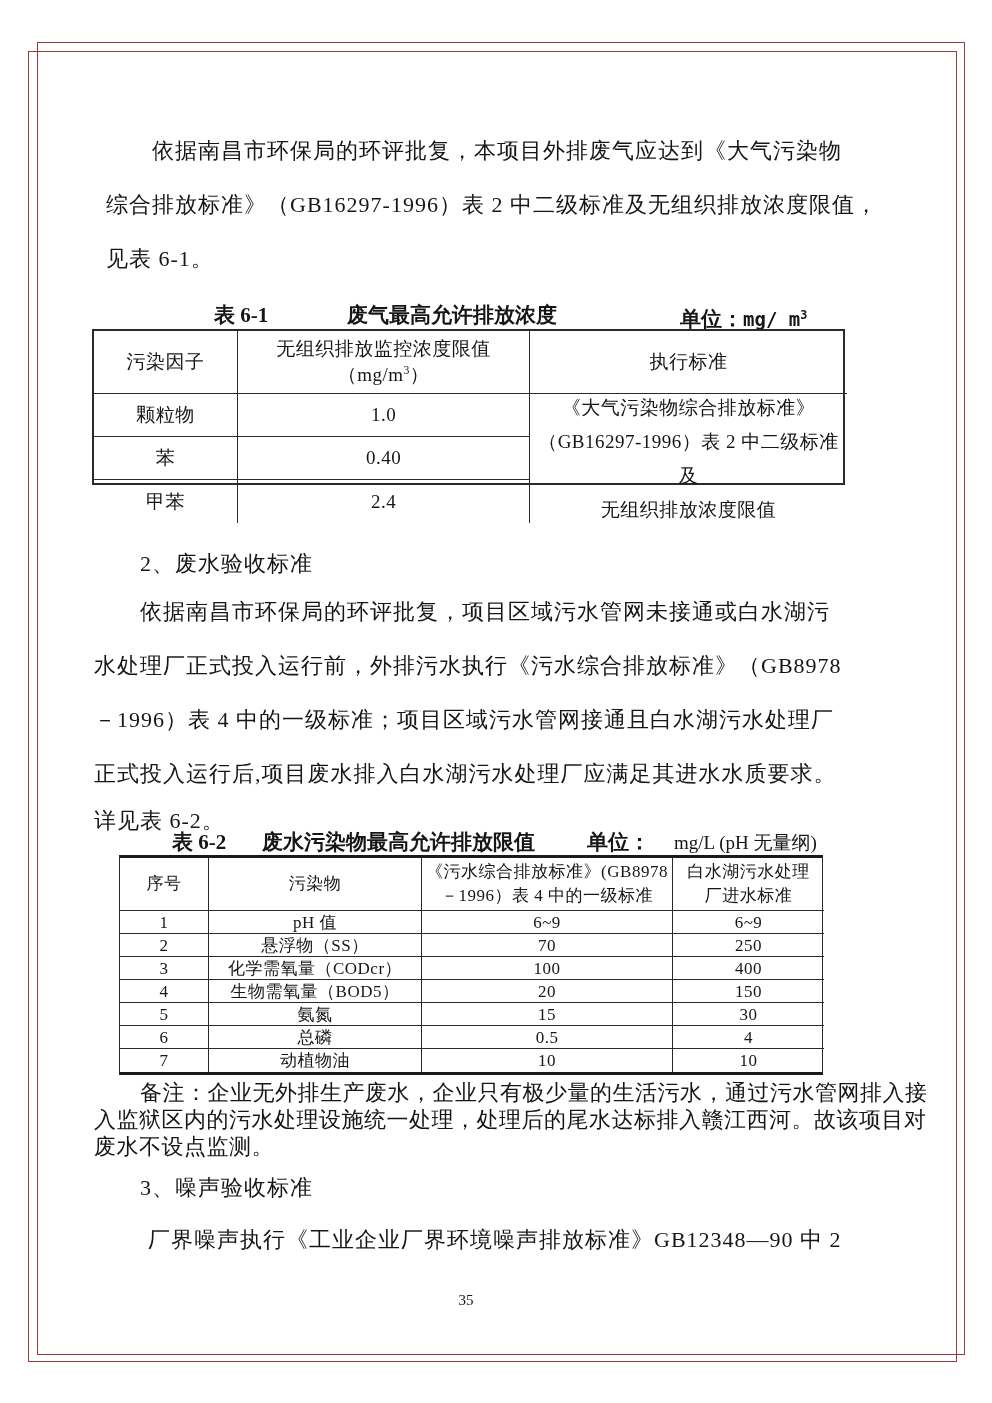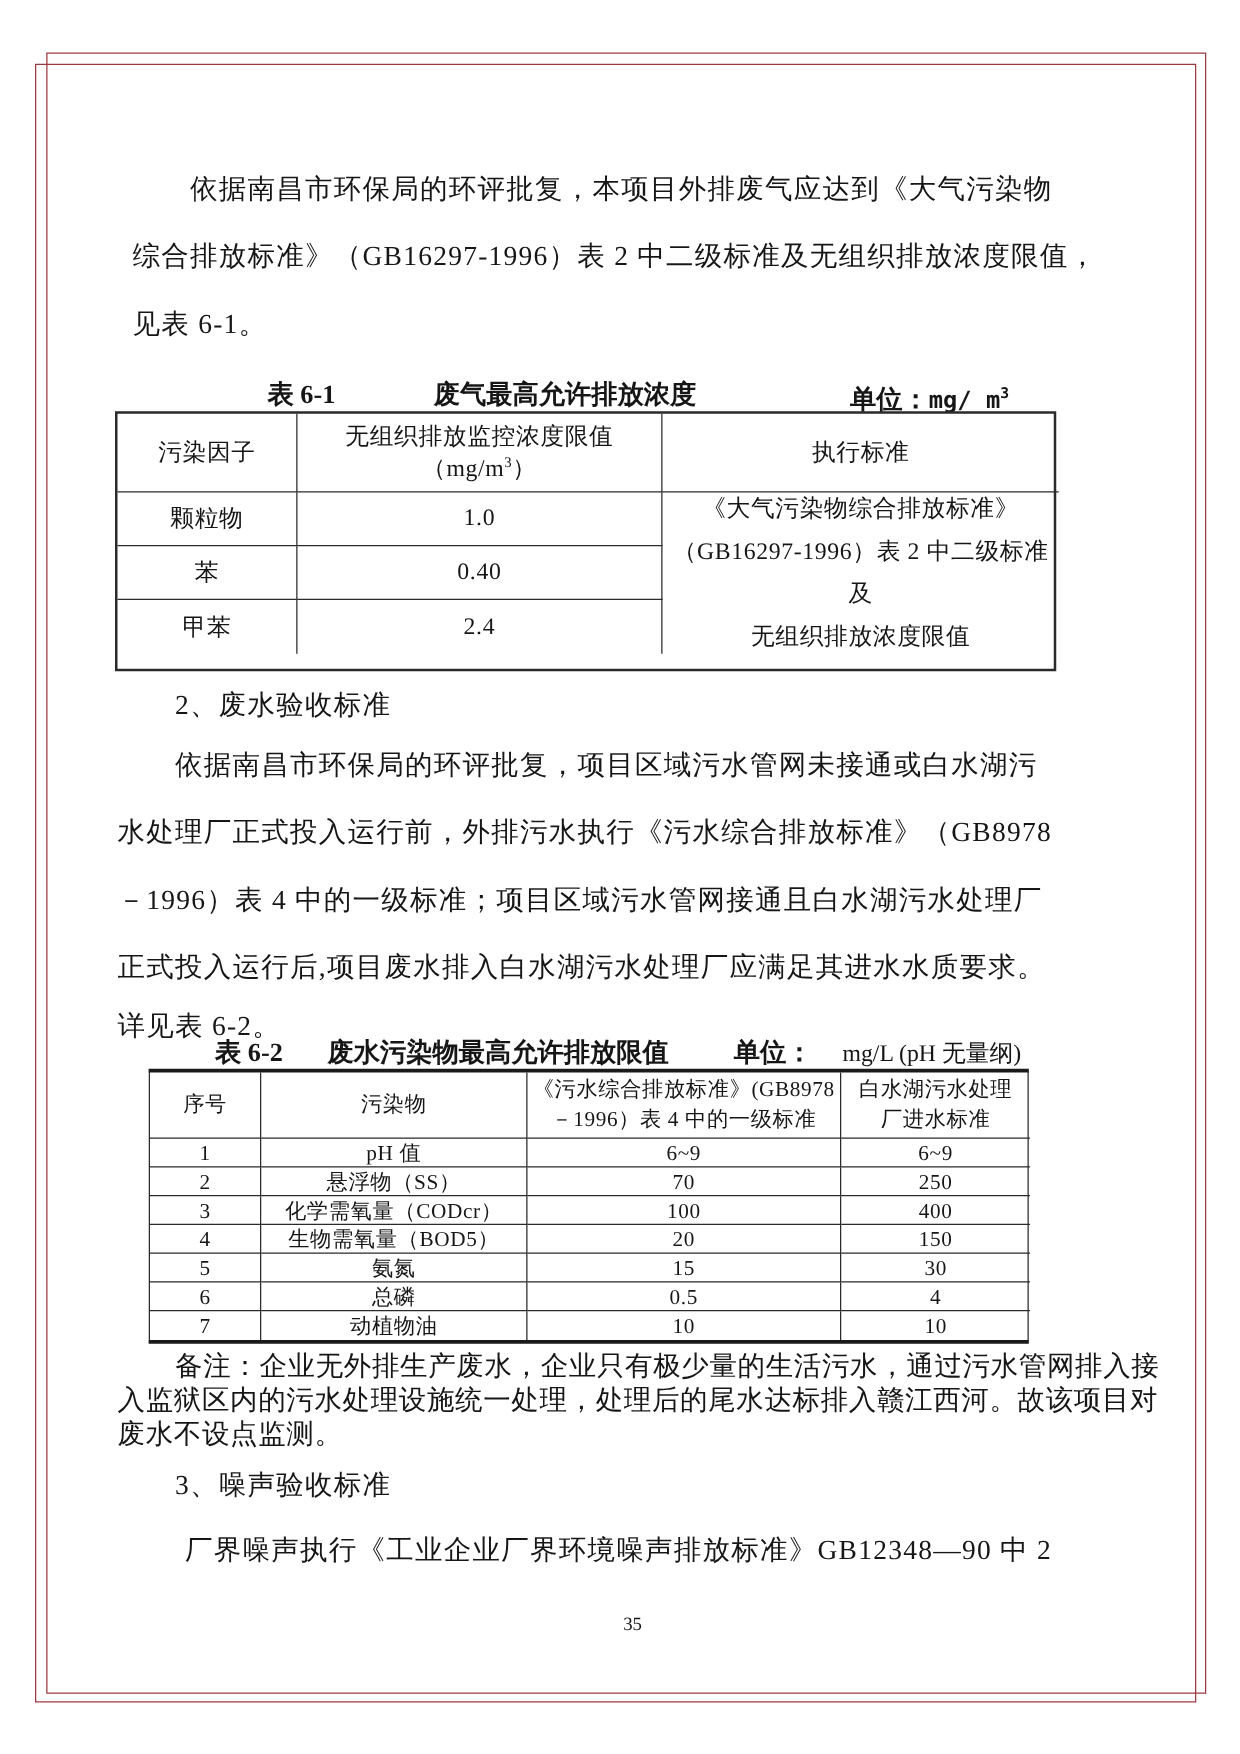--- a/index.html
+++ b/index.html
@@ -20,21 +20,21 @@
   .para { left:94px; width:790px; }
 
   
   .caption { height:30px; line-height:30px; font-size:21px; white-space:nowrap; }
   .cap-label, .cap-title { font-weight:bold; position:absolute; }
   .cap-unit { position:absolute; font-weight:bold; }
   .mono { font-family:"DejaVu Sans Mono","Liberation Mono",monospace; font-size:19px; }
   sup { font-size:0.62em; }
 
   
-  .t1 { left:92px; top:329px; width:753px; height:208px; display:grid;
+  .t1 { left:92px; top:329px; width:753px; height:156px; display:grid;
         grid-template-columns:144px 292px 317px; grid-template-rows:63px 43px 43px 43px;
         border:2px solid #2a2a2a; box-sizing:border-box; }
   .t1 .cell { border-right:1px solid #2a2a2a; border-bottom:1px solid #2a2a2a;
         display:flex; flex-direction:column; align-items:center; justify-content:center;
         font-size:19px; letter-spacing:0.5px; text-align:center; }
   .t1 .last-col { border-right:none; }
   .t1 .last-row { border-bottom:none; }
   .t1 .merged { grid-column:3; grid-row:2 / span 3; border-right:none; border-bottom:none; line-height:34px; }
 
   
@@ -46,21 +46,21 @@
   .t2 .cell { border-right:1px solid #2a2a2a; border-bottom:1px solid #2a2a2a;
         display:flex; flex-direction:column; align-items:center; justify-content:center;
         font-size:17px; letter-spacing:0.5px; text-align:center; line-height:23px; }
   .t2 .hdr { line-height:24px; }
   .t2 .last-col { border-right:none; }
   .t2 .last-row { border-bottom:none; }
 
   
   .note-line { font-size:22px; letter-spacing:0.5px; line-height:27px; height:27px; white-space:nowrap; }
 
-  .pagenum { left:0; top:1292px; width:932px; text-align:center; font-size:15px;padding-left:40px; }
+  .pagenum { left:0; top:1292px; width:932px; text-align:center; font-size:15px; }
 </style>
 </head>
 <body>
 
 <div id="border-outer" class="border-rect"></div>
 <div id="border-inner" class="border-rect"></div>
 
 <div class="abs para" style="top:124px;margin-left:12px;">
   <div class="bodyline indent">依据南昌市环保局的环评批复，本项目外排废气应达到《大气污染物</div>
   <div class="bodyline">综合排放标准》（GB16297-1996）表 2 中二级标准及无组织排放浓度限值，</div>

